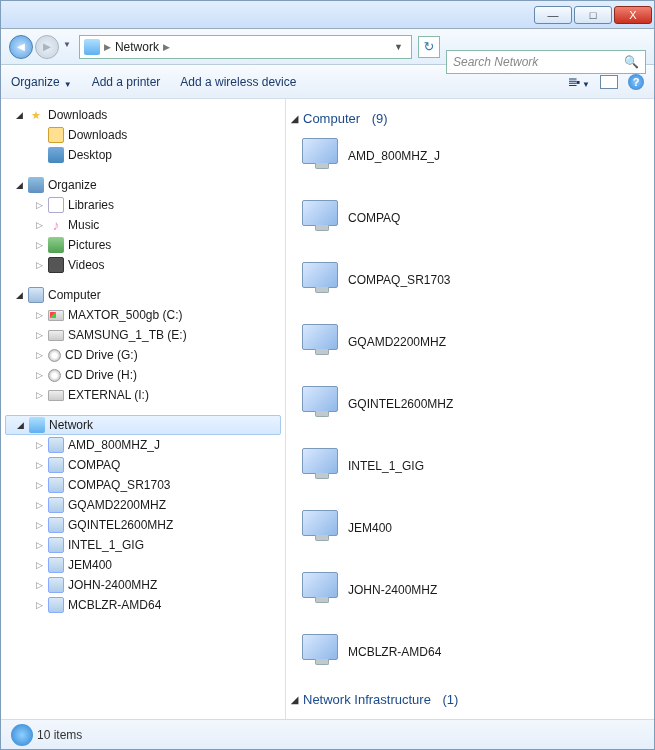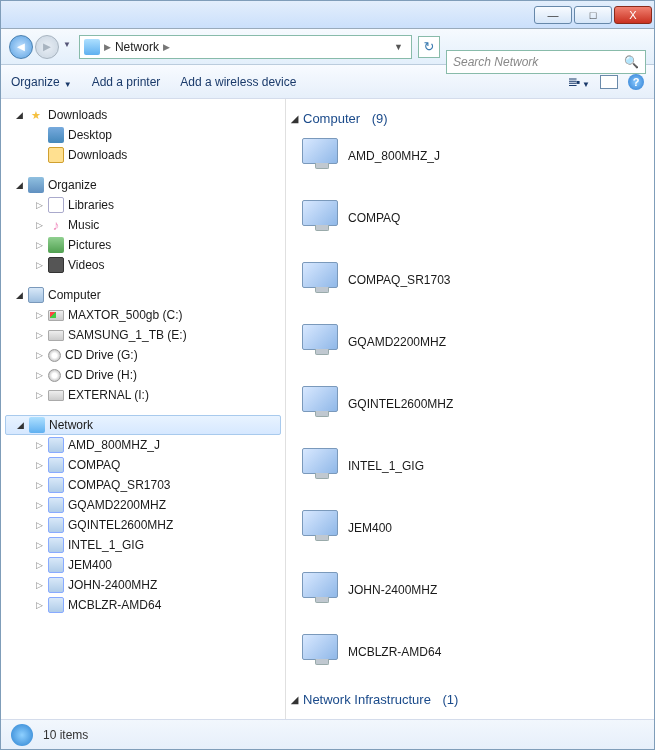--- a/index.html
+++ b/index.html
@@ -53,21 +53,21 @@
 .ico-cd { border:1px solid #999; border-radius:50%; width:13px; height:13px; background:radial-gradient(circle,#fff 30%,#ccc 70%); }
 .ico-net { background:linear-gradient(#aee0ff,#60b0f0); border-radius:2px; position:relative; }
 .ico-netpc { background:linear-gradient(#d8e8f8,#b0cce8); border:1px solid #8af; font-size:8px; }
 .content { flex:1; overflow:auto; padding:10px 6px 10px 4px; font-size:12px; color:#1a1a1a; }
 .group-head { display:flex; align-items:center; gap:4px; color:#1a4a8a; margin:2px 0 8px 0; font-size:13px; }
 .group-head .tri { color:#333; font-size:10px; }
 .grid-item { display:flex; align-items:center; gap:8px; padding:4px 0 4px 10px; margin-bottom:18px; }
 .big-comp { width:40px; height:36px; display:flex; flex-direction:column; align-items:center; }
 .monitor { width:36px; height:26px; border:1px solid #7a99bb; background:linear-gradient(135deg,#d8e8ff,#90b8e8); border-radius:2px; position:relative; }
 .monitor::after { content:""; position:absolute; bottom:-6px; left:12px; width:12px; height:5px; background:#c0c8d0; border:1px solid #9aa; border-top:none; border-radius:0 0 2px 2px; }
-.status { height:30px; border-top:1px solid #d4dceb; background:linear-gradient(#f2f7fd,#e6effa); display:flex; align-items:center; padding:0 10px; gap:10px; font-size:12px; color:#333; }
+.status { height:30px; border-top:1px solid #d4dceb; background:linear-gradient(#f2f7fd,#e6effa); display:flex; align-items:center; padding:0 10px; gap:4px; font-size:12px; color:#333; }
 .status-ico { width:22px; height:22px; border-radius:50%; background:radial-gradient(#8ed0ff,#2a80d0); position:relative; }
 </style>
 </head>
 <body>
 
 <div class="window">
   <div class="titlebar">
     <div class="tb-group">
       <div class="tb-btn">—</div>
       <div class="tb-btn">□</div>
@@ -116,27 +116,27 @@
     <div class="sidebar">
 
       <div class="tree-section">
         <div class="tree-item lvl1">
             <span class="tri exp">◢</span>
             <span class="ico ico-fav">★</span>
             <span>Downloads</span>
           </div>
         <div class="tree-item lvl2">
             <span class="sp"></span>
+            <span class="ico ico-dl"></span>
+            <span>Downloads</span>
+          </div>
+        <div class="tree-item lvl2">
+            <span class="sp"></span>
             <span class="ico ico-desk"></span>
             <span>Desktop</span>
-          </div>
-        <div class="tree-item lvl2">
-            <span class="sp"></span>
-            <span class="ico ico-dl"></span>
-            <span>Downloads</span>
           </div>
       </div>
 
       <div class="tree-section">
         <div class="tree-item lvl1">
             <span class="tri exp">◢</span>
             <span class="ico ico-lib"></span>
             <span>Organize</span>
           </div>
         <div class="tree-item lvl2">

